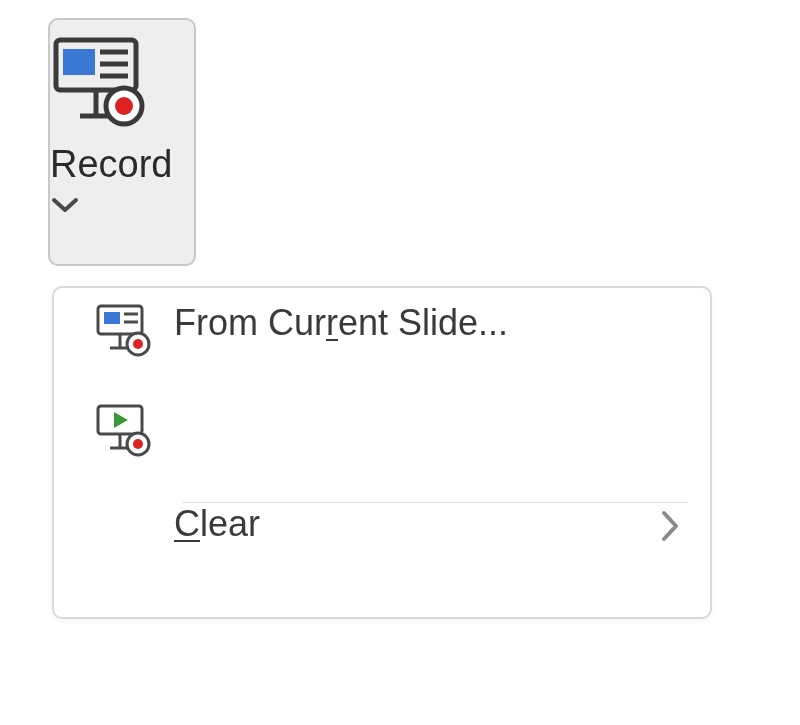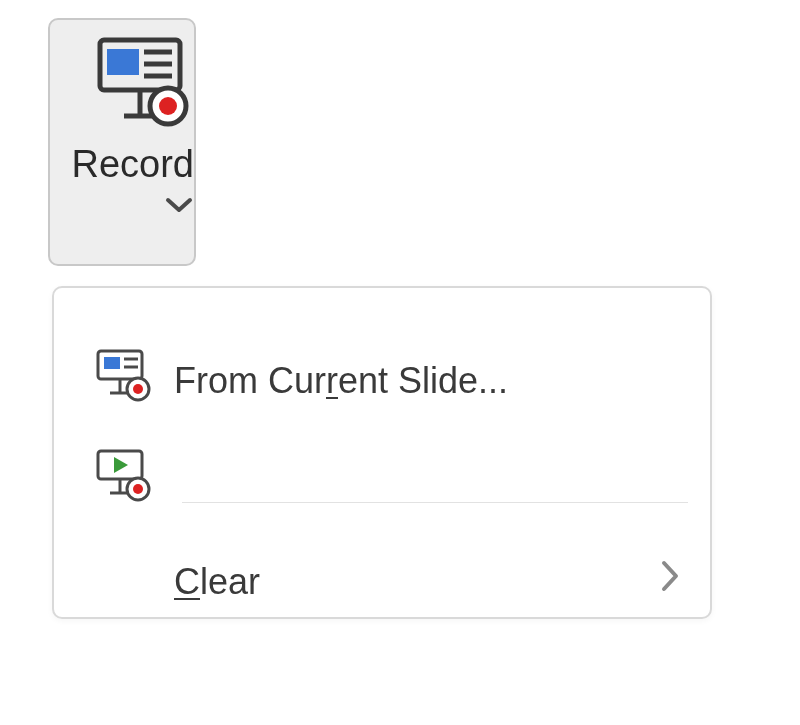--- a/index.html
+++ b/index.html
@@ -14,21 +14,21 @@
       position: absolute;
       left: 48px;
       top: 18px;
       width: 148px;
       height: 248px;
       background: #eeeeee;
       border: 2px solid #c8c8c8;
       border-radius: 10px;
       display: flex;
       flex-direction: column;
-      align-items: flex-end;
+      align-items: flex-start;
       padding-top: 14px;
       cursor: pointer;
     }
     .ribbon-label {
       font-size: 38px;
       color: #2a2a2a;
       margin-top: 10px;
     }
     .ribbon-chevron {
       margin-top: 10px;
@@ -39,21 +39,21 @@
       top: 286px;
       width: 660px;
       background: #ffffff;
       border: 2px solid #d9d9d9;
       border-radius: 10px;
       box-shadow: 0 2px 6px rgba(0,0,0,0.04);
       padding: 14px 8px;
     }
     .menu-item {
       display: flex;
-      align-items: flex-end;
+      align-items: flex-start;
       height: 100px;
       padding: 0 14px 0 22px;
       cursor: pointer;
     }
     .menu-item .icon-slot {
       width: 80px;
       display: flex;
       justify-content: center;
       align-items: center;
     }

